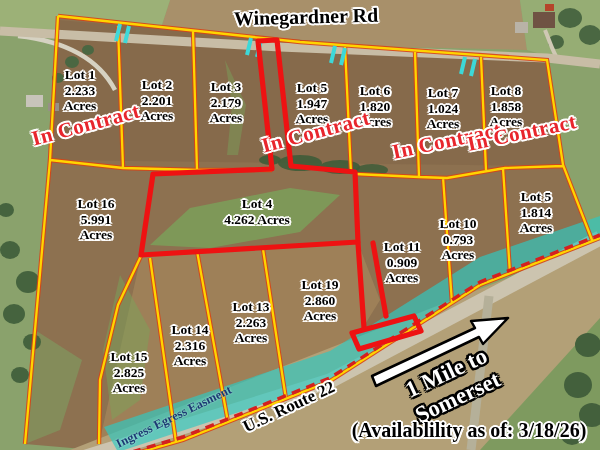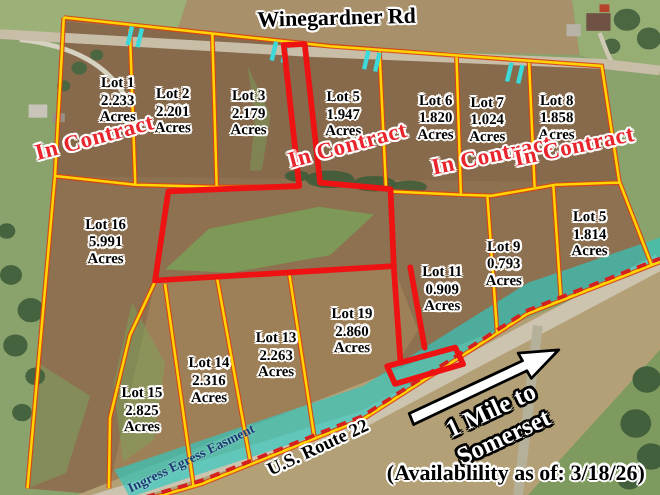--- a/index.html
+++ b/index.html
@@ -121,62 +121,66 @@
     <g fill="none" stroke-width="5.2" stroke-linejoin="round" stroke-linecap="round" stroke="#EE1212">
       <path d="M153,174 L272,169 L258,41 L277,40 L291,166 L355,172 L358,242 L141,255 Z"></path>
       <path d="M358,243 L364,328"></path>
       <path d="M373,243 L386,316"></path>
       <path d="M352,333 L414,316 L421,331 L359,349 Z"></path>
     </g>
 
     <polygon points="376,386 479,337 483,344 508,318 471,321 475,328 372,376" fill="#ffffff" stroke="#000000" stroke-width="2.5" stroke-linejoin="round"></polygon>
   </svg>
 
-  <div class="lbl lot-label ow" style="left:107px;top:67px">
+  <div class="lbl lot-label ow" style="left:80px;top:67px">
       <div>Lot 1</div>
       <div>2.233</div>
       <div>Acres</div>
     </div>
   <div class="lbl lot-label ow" style="left:157px;top:77px">
       <div>Lot 2</div>
       <div>2.201</div>
       <div>Acres</div>
     </div>
   <div class="lbl lot-label ow" style="left:226px;top:79px">
       <div>Lot 3</div>
       <div>2.179</div>
       <div>Acres</div>
     </div>
+  <div class="lbl lot-label ow" style="left:257px;top:196px">
+      <div>Lot 4</div>
+      <div>4.262 Acres</div>
+    </div>
   <div class="lbl lot-label ow" style="left:312px;top:80px">
       <div>Lot 5</div>
       <div>1.947</div>
       <div>Acres</div>
     </div>
-  <div class="lbl lot-label ow" style="left:396px;top:83px">
+  <div class="lbl lot-label ow" style="left:375px;top:83px">
       <div>Lot 6</div>
       <div>1.820</div>
       <div>Acres</div>
     </div>
   <div class="lbl lot-label ow" style="left:443px;top:85px">
       <div>Lot 7</div>
       <div>1.024</div>
       <div>Acres</div>
     </div>
   <div class="lbl lot-label ow" style="left:506px;top:83px">
       <div>Lot 8</div>
       <div>1.858</div>
       <div>Acres</div>
     </div>
   <div class="lbl lot-label ow" style="left:536px;top:189px">
       <div>Lot 5</div>
       <div>1.814</div>
       <div>Acres</div>
     </div>
   <div class="lbl lot-label ow" style="left:458px;top:216px">
-      <div>Lot 9</div>
+      <div>Lot 10</div>
       <div>0.793</div>
       <div>Acres</div>
     </div>
   <div class="lbl lot-label ow" style="left:402px;top:239px">
       <div>Lot 11</div>
       <div>0.909</div>
       <div>Acres</div>
     </div>
   <div class="lbl lot-label ow" style="left:320px;top:277px">
       <div>Lot 19</div>

